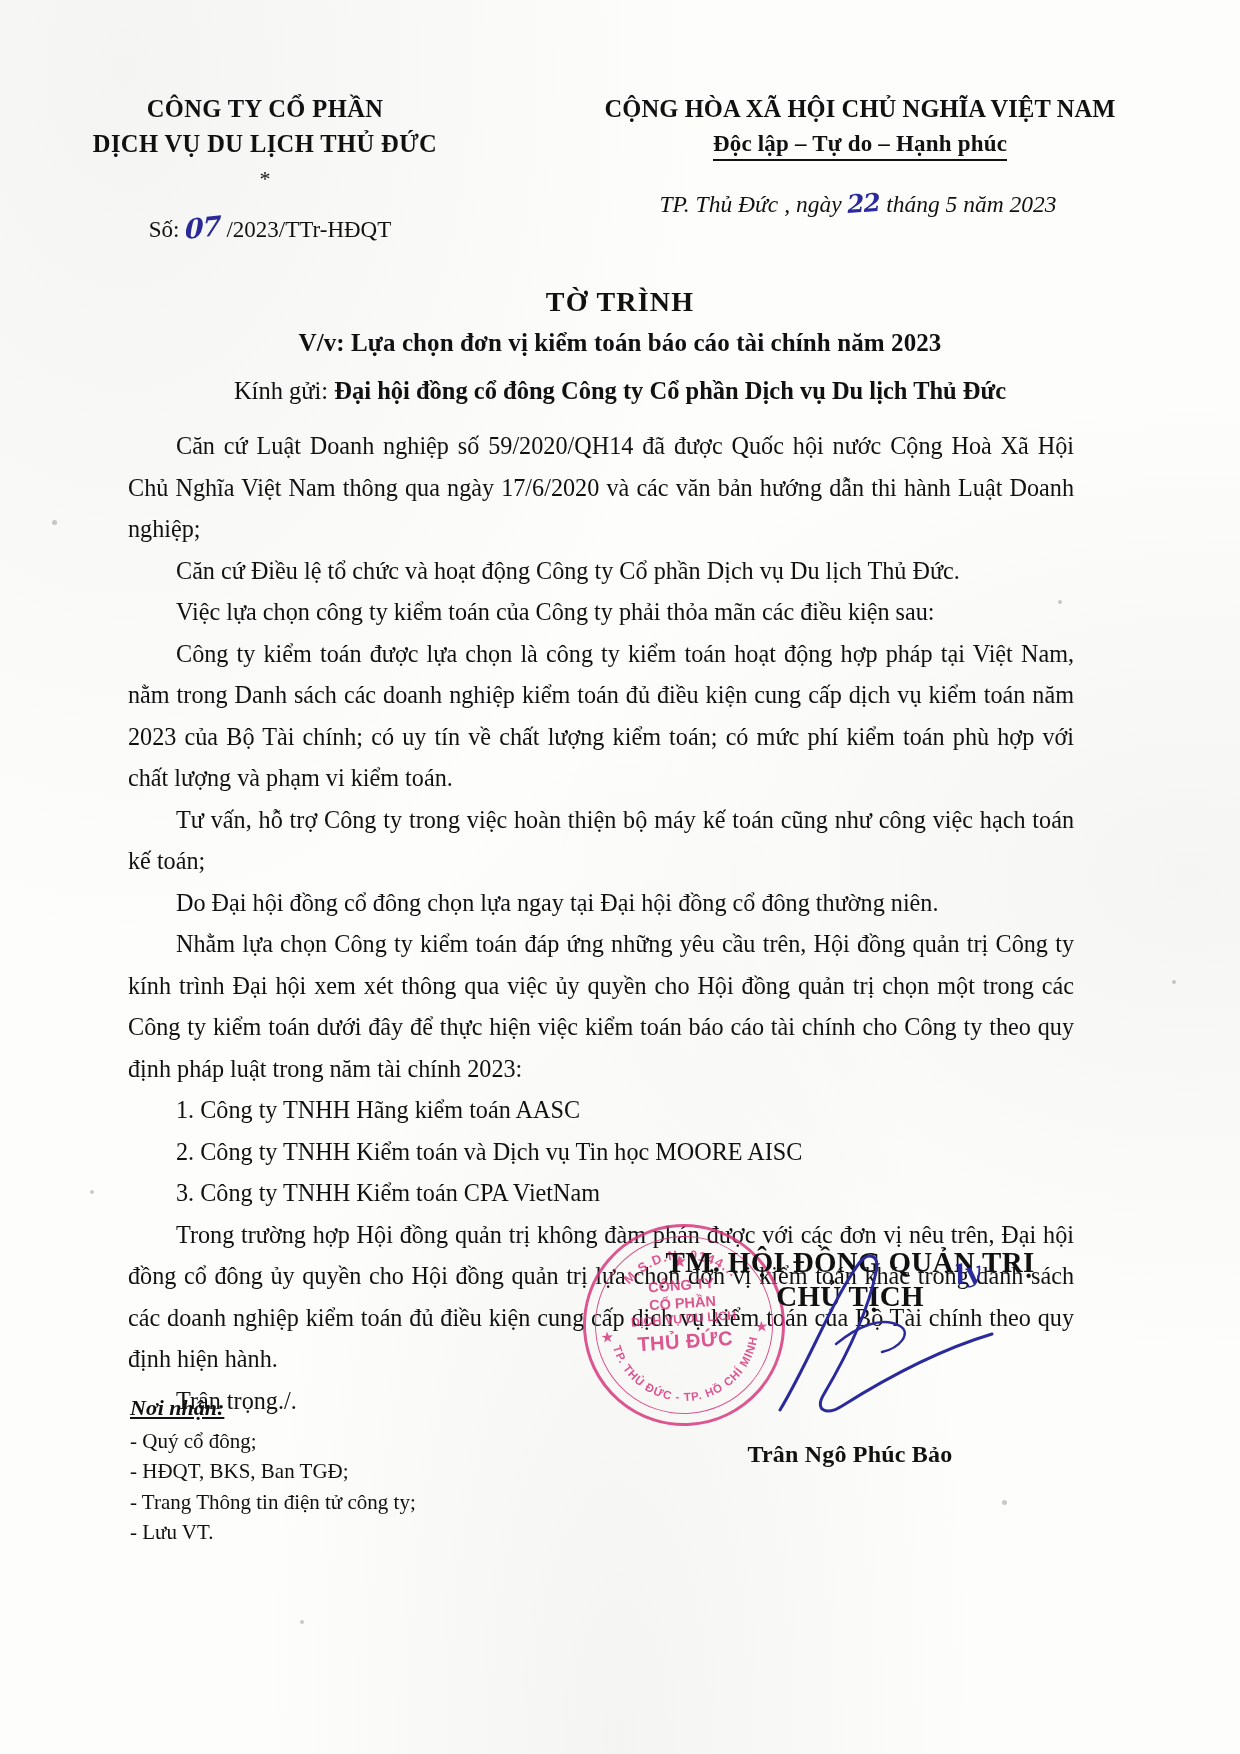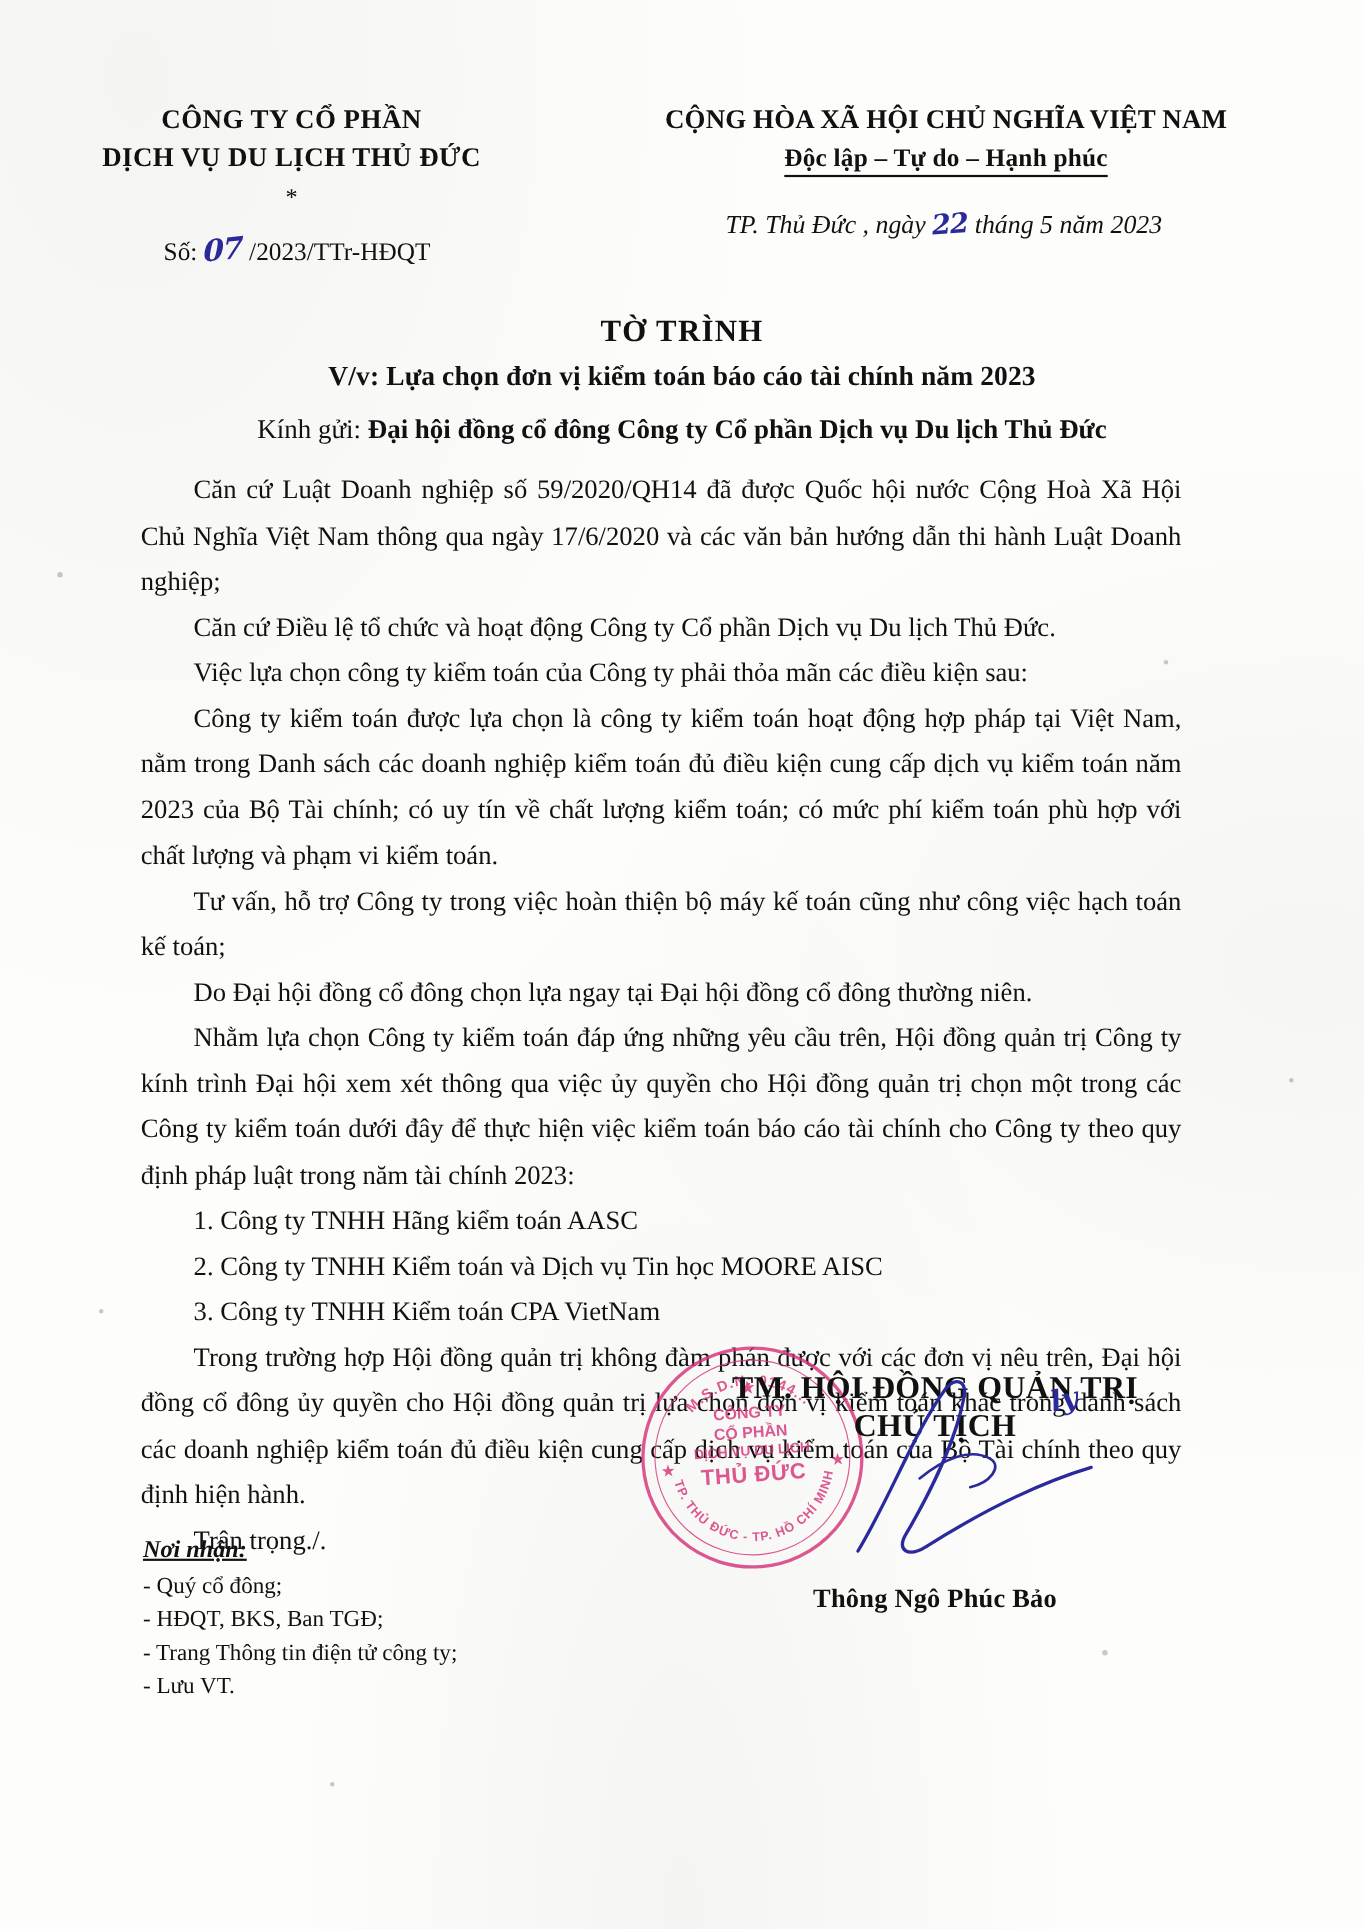--- a/index.html
+++ b/index.html
@@ -410,18 +410,18 @@
       <div class="recip-title">Nơi nhận:</div>
       <div>- Quý cổ đông;</div>
       <div>- HĐQT, BKS, Ban TGĐ;</div>
       <div>- Trang Thông tin điện tử công ty;</div>
       <div>- Lưu VT.</div>
     </div>
 
     <div class="sign-block">
       <div class="sign-role">TM. HỘI ĐỒNG QUẢN TRỊ</div>
       <div class="sign-role">CHỦ TỊCH</div>
-      <div class="sign-name">Thông Ngô Phúc Bảo</div>
+      <div class="sign-name">Trân Ngô Phúc Bảo</div>
     </div>
   </div>
 
   <div class="scan-tint"></div>
 </div>
 
 </body></html>

